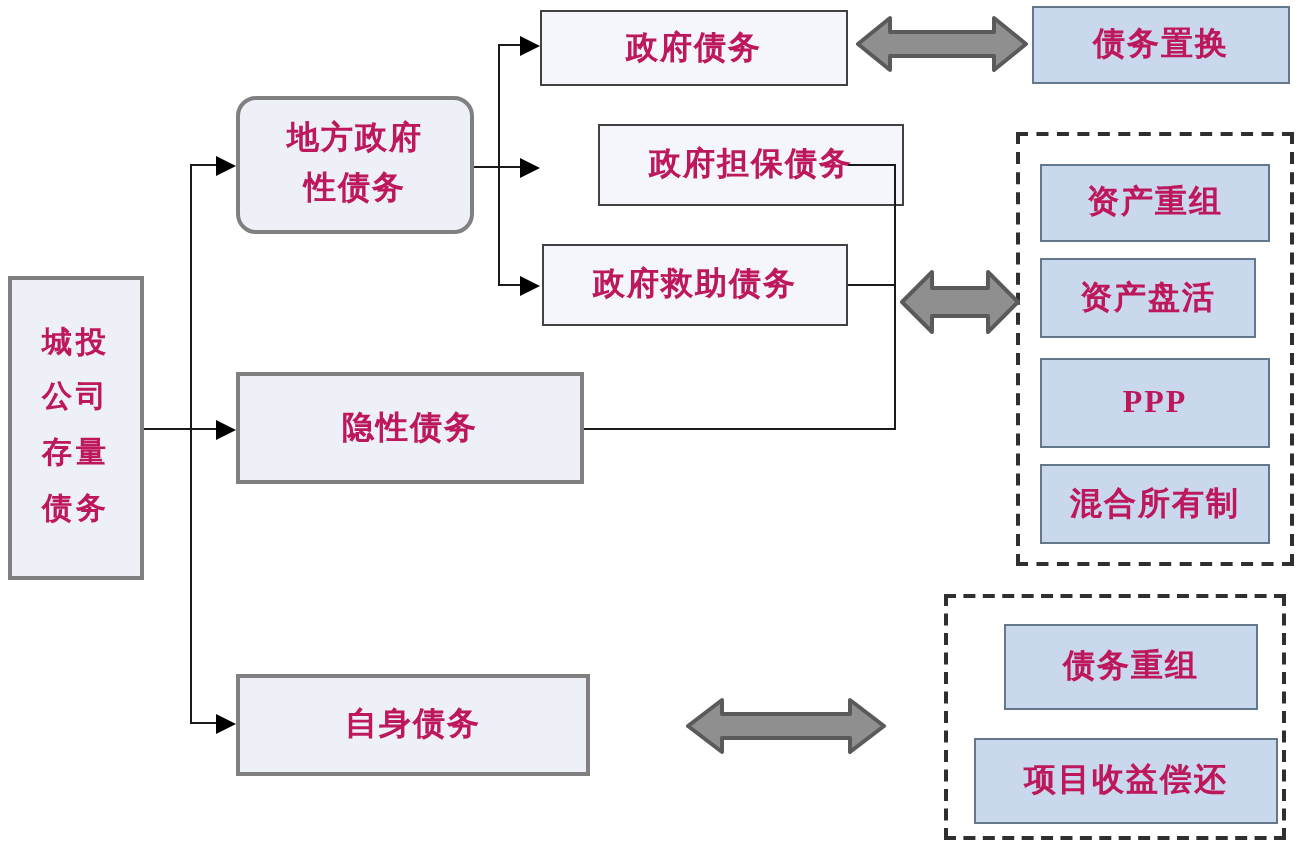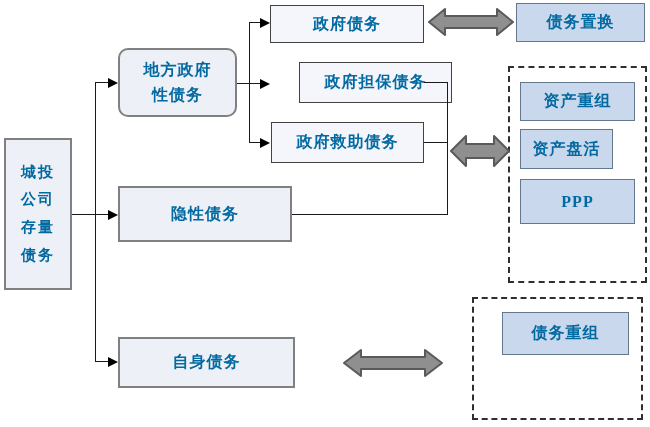--- a/index.html
+++ b/index.html
@@ -8,21 +8,21 @@
     width:650px;height:427px;
     background:#ffffff;
     font-family:"Liberation Serif","DejaVu Serif",serif;
     overflow:hidden;
   }
   .node{
     position:absolute;
     display:flex;align-items:center;justify-content:center;
     box-sizing:border-box;
     font-weight:bold;
-    color:#0369a1;
+    color:#be185d;
     text-align:center;
     font-size:16px;
     letter-spacing:1px;
   }
   .fill-gray{background:#edf0f7;border:2px solid #808080;}
   .fill-white{background:#f4f6fb;border:1px solid #424242;}
   .fill-blue{background:#c9d8ec;border:1px solid #64788c;}
   .multiline{white-space:pre-line;line-height:1.55;}
   .root-box{font-size:15px;line-height:1.85;letter-spacing:2px;}
   .dashed-group{
@@ -60,26 +60,28 @@
   <div class="node fill-white" style="left:271px;top:122px;width:153px;height:41px;">政府救助债务</div>
 
   <div class="node fill-gray" style="left:118px;top:186px;width:174px;height:56px;">隐性债务</div>
 
   <div class="node fill-gray" style="left:118px;top:337px;width:177px;height:51px;">自身债务</div>
 
   <div class="node fill-blue" style="left:516px;top:3px;width:129px;height:39px;">债务置换</div>
 
   <div class="dashed-group" style="left:508px;top:66px;width:139px;height:217px;">
     <div class="node fill-blue" style="left:10px;top:14px;width:115px;height:39px;">资产重组</div>
-    <div class="node fill-blue" style="left:10px;top:61px;width:93px;height:40px;">资产盘活</div>
+    <div class="node fill-blue" style="left:10px;top:61px;width:108px;height:40px;">资产盘活</div>
     <div class="node fill-blue" style="left:10px;top:111px;width:115px;height:45px;">PPP</div>
+    <div class="node fill-blue" style="left:10px;top:164px;width:115px;height:40px;">混合所有制</div>
   </div>
 
   <div class="dashed-group" style="left:472px;top:297px;width:171px;height:123px;">
     <div class="node fill-blue" style="left:28px;top:13px;width:127px;height:43px;">债务重组</div>
+    <div class="node fill-blue" style="left:13px;top:70px;width:152px;height:43px;">项目收益偿还</div>
   </div>
 
   <div class="line" style="left:72px;top:214px;width:23px;height:1px;"></div>
   <div class="line" style="left:95px;top:82px;width:1px;height:280px;"></div>
   <div class="line" style="left:95px;top:82px;width:14px;height:1px;"></div>
   <div class="arrowhead" style="left:108px;top:78px;"></div>
   <div class="line" style="left:95px;top:214px;width:14px;height:1px;"></div>
   <div class="arrowhead" style="left:108px;top:210px;"></div>
   <div class="line" style="left:95px;top:361px;width:14px;height:1px;"></div>
   <div class="arrowhead" style="left:108px;top:357px;"></div>

